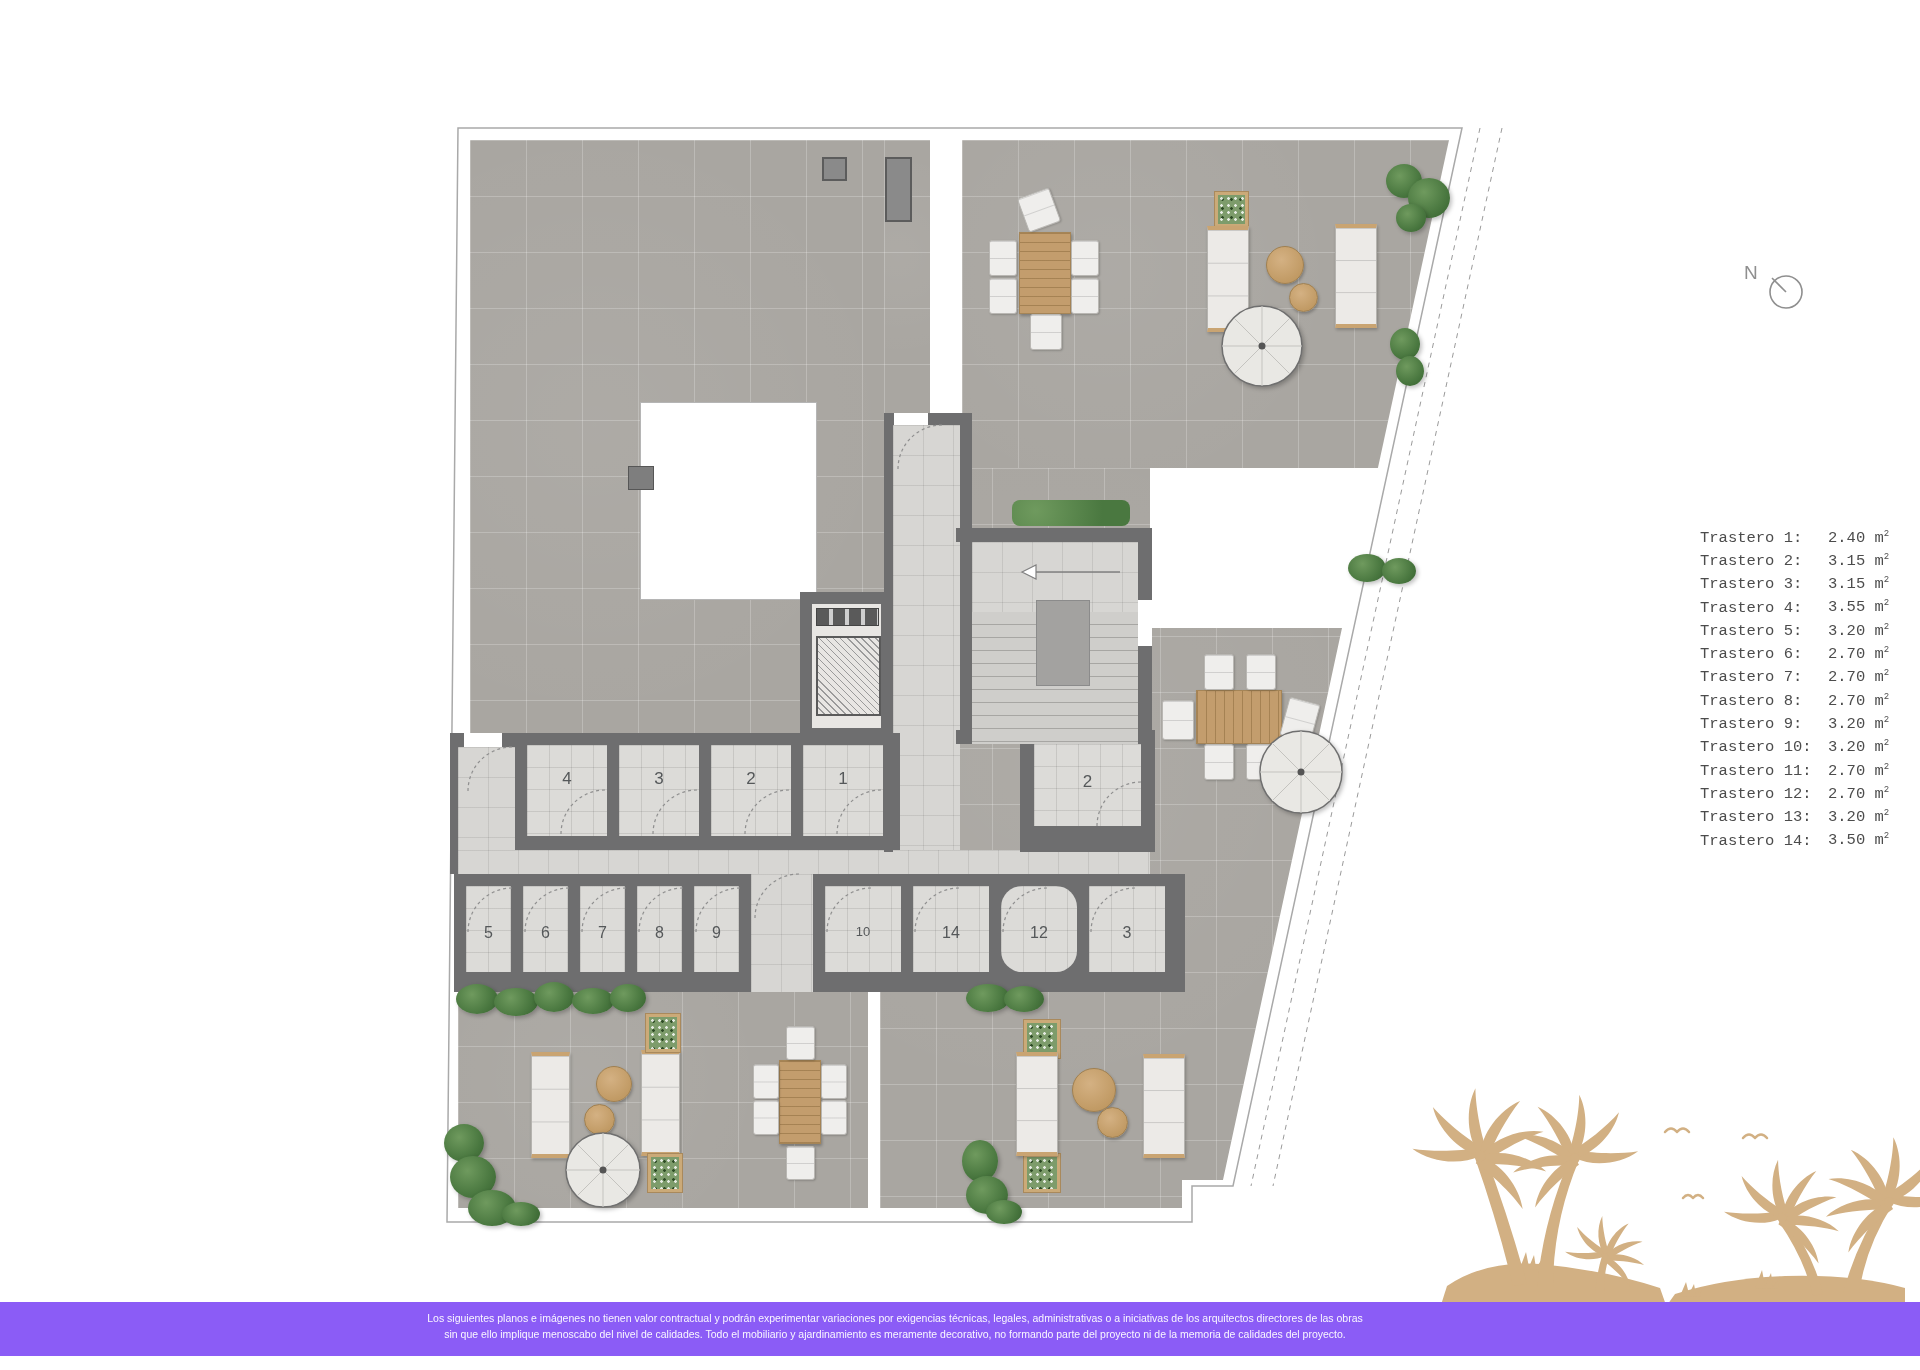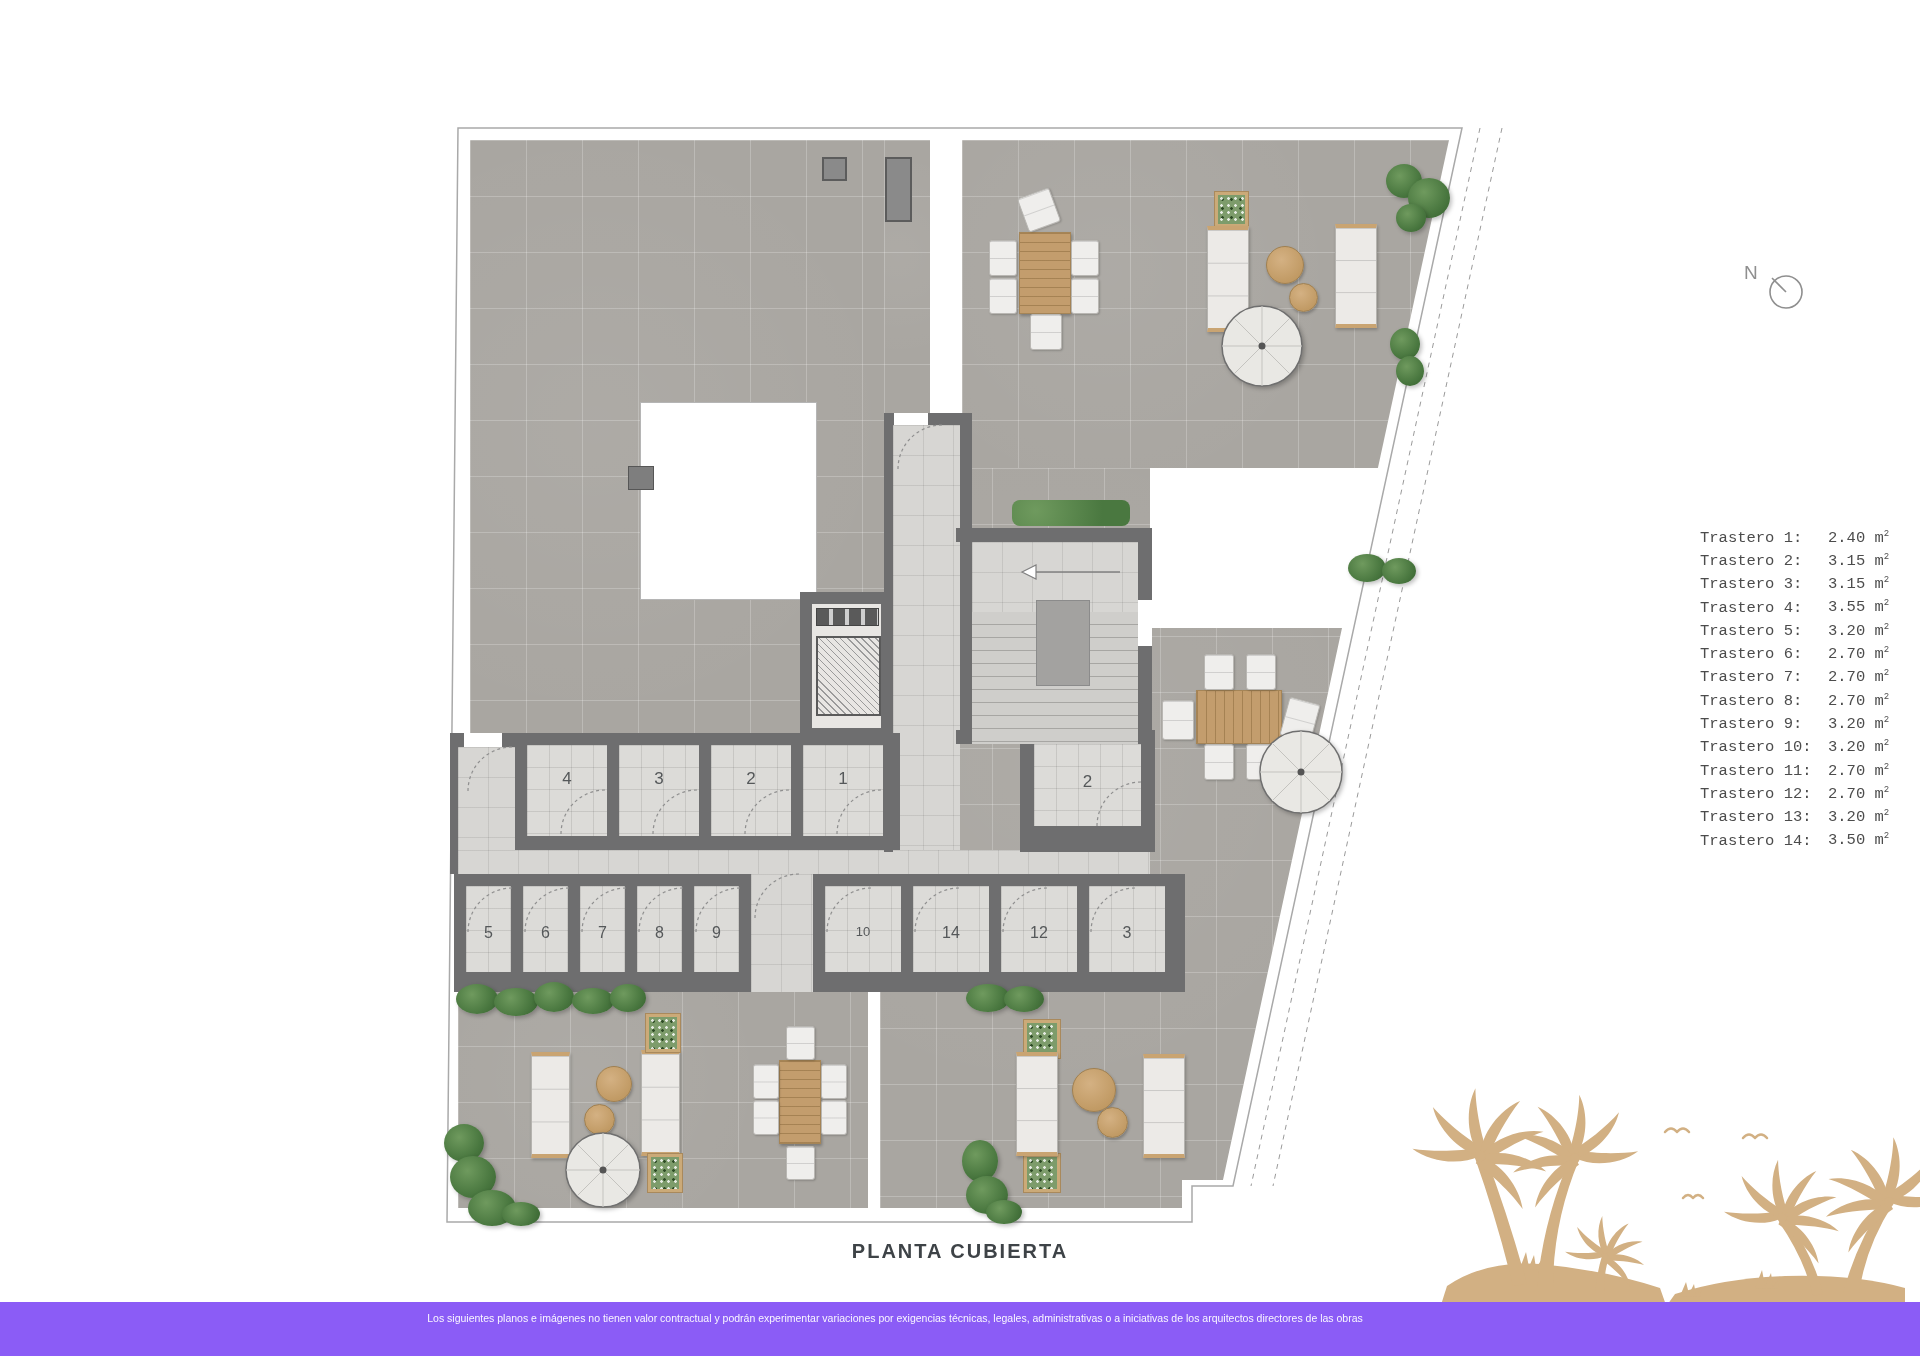--- a/index.html
+++ b/index.html
@@ -149,21 +149,21 @@
   <div class="abs roomtile" style="left:694px;top:886px;width:45px;height:86px;">
     <span class="rlabel" style="top:44%;font-size:16px">9</span>
     </div>
 
   <div class="abs roomtile" style="left:825px;top:886px;width:76px;height:86px;">
     <span class="rlabel" style="top:44%;font-size:13px">10</span>
     </div>
   <div class="abs roomtile" style="left:913px;top:886px;width:76px;height:86px;">
     <span class="rlabel" style="top:44%;font-size:16px">14</span>
     </div>
-  <div class="abs roomtile" style="left:1001px;top:886px;width:76px;height:86px;">
+  <div class="abs roomtile" style="left:1001px;top:886px;width:76px;height:86px;border-radius:21px;">
     <span class="rlabel" style="top:44%;font-size:16px">12</span>
     </div>
   <div class="abs roomtile" style="left:1089px;top:886px;width:76px;height:86px;">
     <span class="rlabel" style="top:44%;font-size:16px">3</span>
     </div>
 
   <div class="abs bushstrip" style="left:1012px;top:500px;width:118px;height:26px;"></div>
   <div class="abs bush" style="left:1386px;top:164px;width:36px;height:34px;"></div>
   <div class="abs bush" style="left:1408px;top:178px;width:42px;height:40px;"></div>
   <div class="abs bush" style="left:1396px;top:204px;width:30px;height:28px;"></div>
@@ -341,21 +341,20 @@
       <div class="lrow">
         <span class="ll">Trastero 13:</span>
         <span class="lv">3.20&nbsp;m<sup>2</sup></span>
       </div>
       <div class="lrow">
         <span class="ll">Trastero 14:</span>
         <span class="lv">3.50&nbsp;m<sup>2</sup></span>
       </div>
     </div>
 
-  <div id="title">PLANTA CUBIERTA</div>
 
   <svg class="abs" style="left:1425px;top:1050px" width="495" height="258" viewBox="0 0 495 258">
     <defs>
       <g id="crown">
         <path d="M0,0 C16,-14 44,-18 64,-10 C44,-8 18,0 4,7 Z" transform="rotate(-165)"></path>
         <path d="M0,0 C16,-14 44,-18 64,-10 C44,-8 18,0 4,7 Z" transform="rotate(-125)"></path>
         <path d="M0,0 C16,-14 44,-18 64,-10 C44,-8 18,0 4,7 Z" transform="rotate(-85)"></path>
         <path d="M0,0 C16,-14 44,-18 64,-10 C44,-8 18,0 4,7 Z" transform="rotate(-45)"></path>
         <path d="M0,0 C16,-14 44,-18 64,-10 C44,-8 18,0 4,7 Z" transform="rotate(-12)"></path>
         <path d="M0,0 C16,-14 44,-18 64,-10 C44,-8 18,0 4,7 Z" transform="rotate(22)"></path>
@@ -383,16 +382,17 @@
     <g stroke="#d2b083" stroke-width="2.5" fill="none" stroke-linecap="round">
       <path d="M240,82 q6,-7 12,0 M252,82 q6,-7 12,0"></path>
       <path d="M318,88 q6,-7 12,0 M330,88 q6,-7 12,0"></path>
       <path d="M258,148 q5,-6 10,0 M268,148 q5,-6 10,0"></path>
     </g>
   </svg>
 
   <div id="footerbar" style="background: #8b5cf6;">
     <div id="footertext">
       <div>Los siguientes planos e imágenes no tienen valor contractual y podrán experimentar variaciones por exigencias técnicas, legales, administrativas o a iniciativas de los arquitectos directores de las obras</div>
+      <div>sin que ello implique menoscabo del nivel de calidades. Todo el mobiliario y ajardinamiento es meramente decorativo, no formando parte del proyecto ni de la memoria de calidades del proyecto.</div>
     </div>
   </div>
 
 </div>
 
 </body></html>

